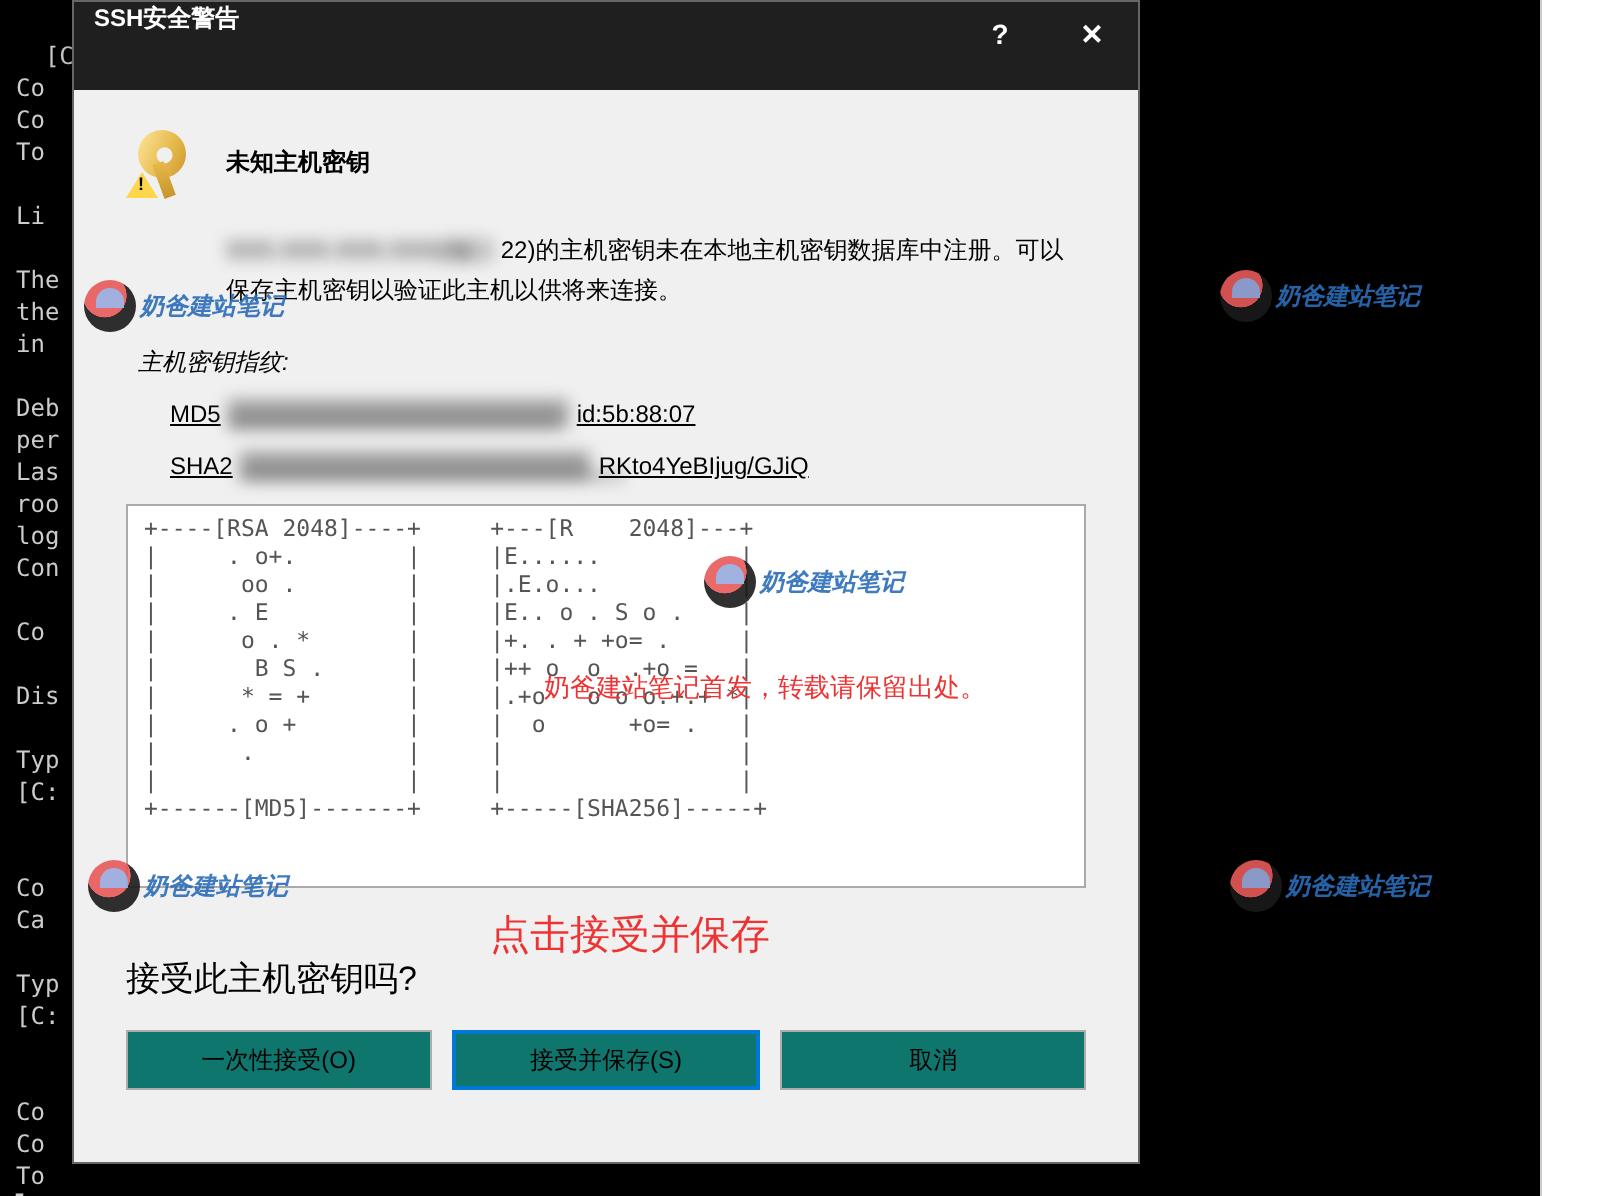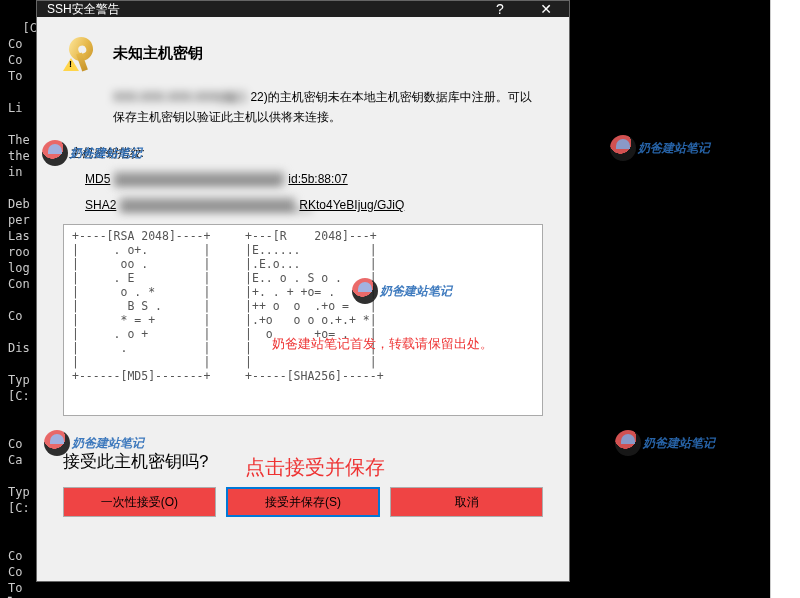--- a/index.html
+++ b/index.html
@@ -33,27 +33,27 @@
     }
     .dialog {
       position: absolute;
       left: 36px; top: 0;
       width: 534px; height: 582px;
       background: #f0f0f0;
       border: 1px solid #666;
       box-shadow: 4px 4px 14px rgba(0,0,0,.4);
     }
     .titlebar {
-      height: 16px;
+      height: 44px;
       background: #1f1f1f;
       color: #fff;
       display: flex;
-      align-items: center;
       padding: 0 0 0 10px;
       font-size: 12px;
+      font-weight: bold;
     }
     .titlebar .title { flex: 1; }
     .titlebar .tbtn {
       width: 46px; height: 32px;
       display: flex; align-items: center; justify-content: center;
       color: #fff; font-size: 14px;
     }
     .body {
       padding: 18px 26px 14px 26px;
       height: calc(100% - 32px);
@@ -89,21 +89,21 @@
       position:absolute; left:0; bottom:0;
       width:0; height:0;
       border-left:8px solid transparent;
       border-right:8px solid transparent;
       border-bottom:13px solid #ffd54a;
     }
     .key-icon .warn::after {
       content:'!'; position:absolute; left:-2px; top:1px;
       color:#000; font-size:9px; font-weight:bold;
     }
-    .heading { font-size: 15px; font-weight: bold; }
+    .heading { font-size: 12px; font-weight: bold; }
     .desc {
       font-size: 12px; color: #000000;
       margin: 6px 0 18px 50px;
       line-height: 20px;
     }
     .desc .blur { filter: blur(4px); }
     .fp-label { margin-left: 6px; margin-bottom: 10px; font-size:12px;font-style:italic;}
     .fp-line {
       margin-left: 22px; margin-bottom: 12px;
       font-size: 12px; display:flex; align-items:center; gap:4px;text-decoration:underline;
@@ -123,21 +123,21 @@
       white-space: pre;
       position: relative;
       margin-bottom: 24px;
       height: 192px;
       color: #555;
     }
     .prompt-q { margin: 10px 0 14px 0; font-size:17px; }
     .btn-row { display:flex; gap:10px; }
     .btn {
       flex:1; height:30px;
-      background:#ef4444;
+      background:#0f766e;
       border:1px solid #adadad;
       font-size:12px;
       display:flex; align-items:center; justify-content:center;
       cursor:default;
     }
     .btn.default { border:2px solid #0078d7; }
     
     .wm {
       position:absolute; display:flex; align-items:center; gap:2px;
       font-size:12px; color:#2b6db8; font-style:italic; font-weight:bold;

